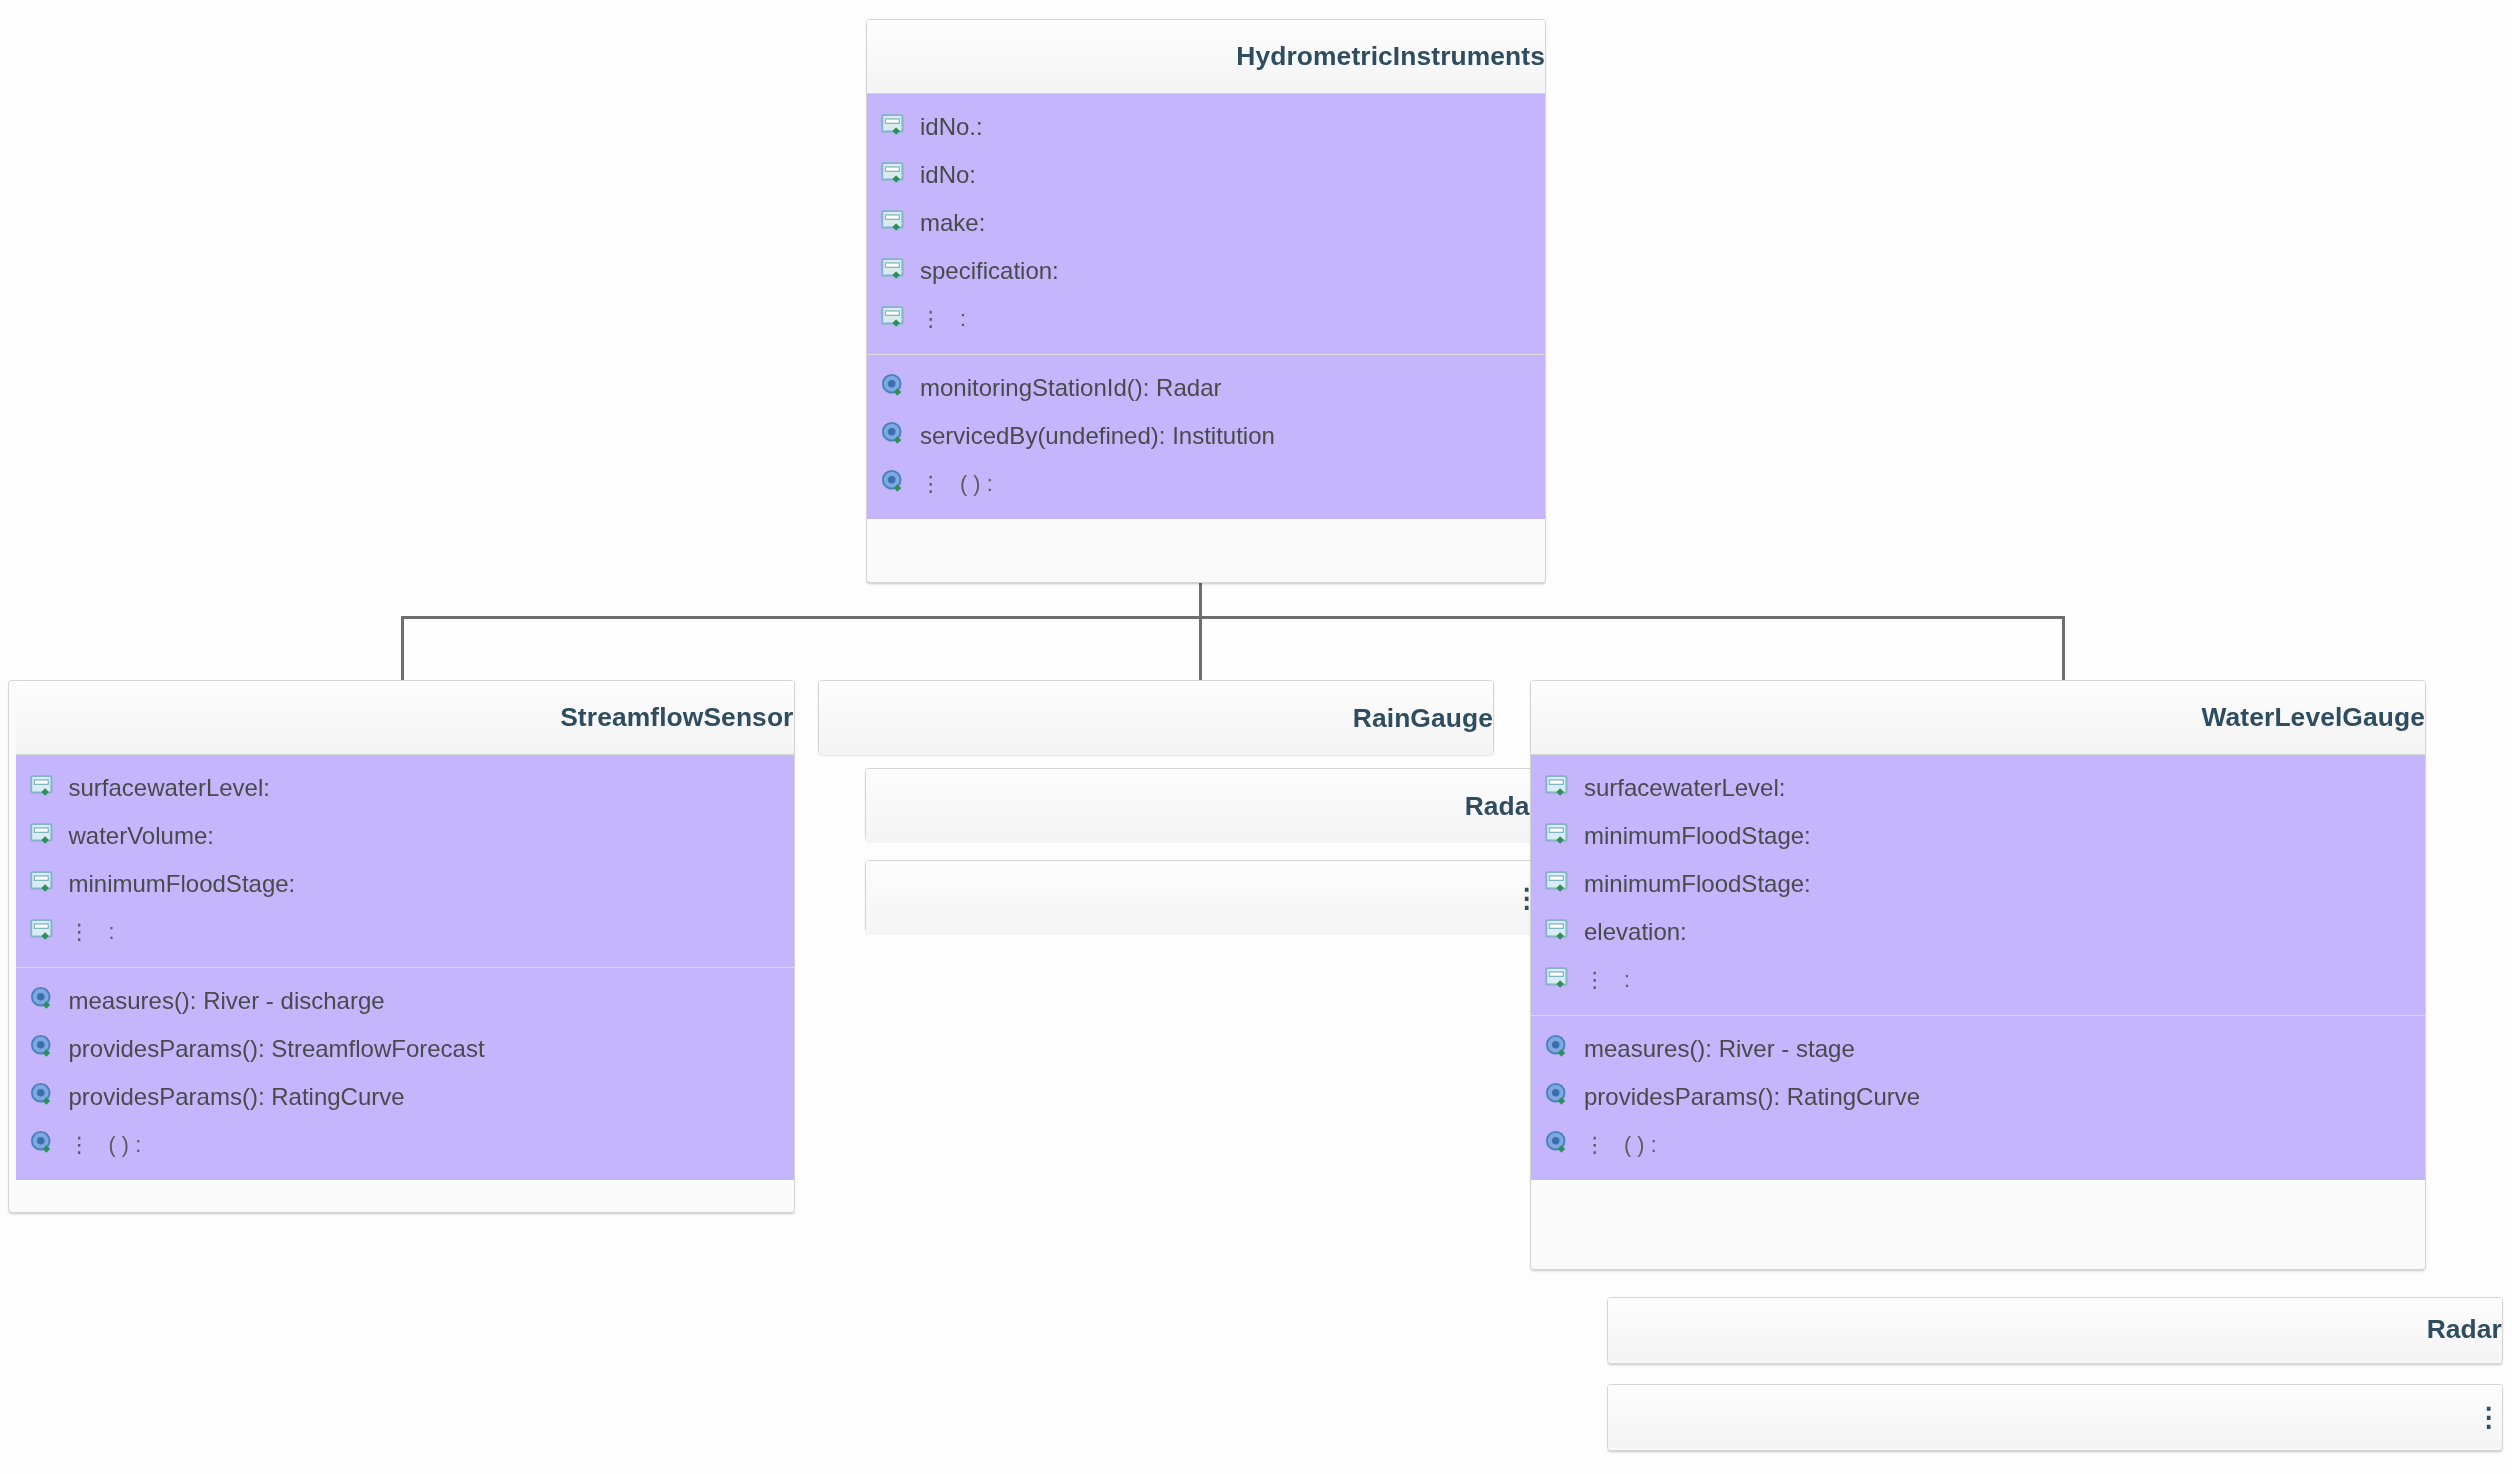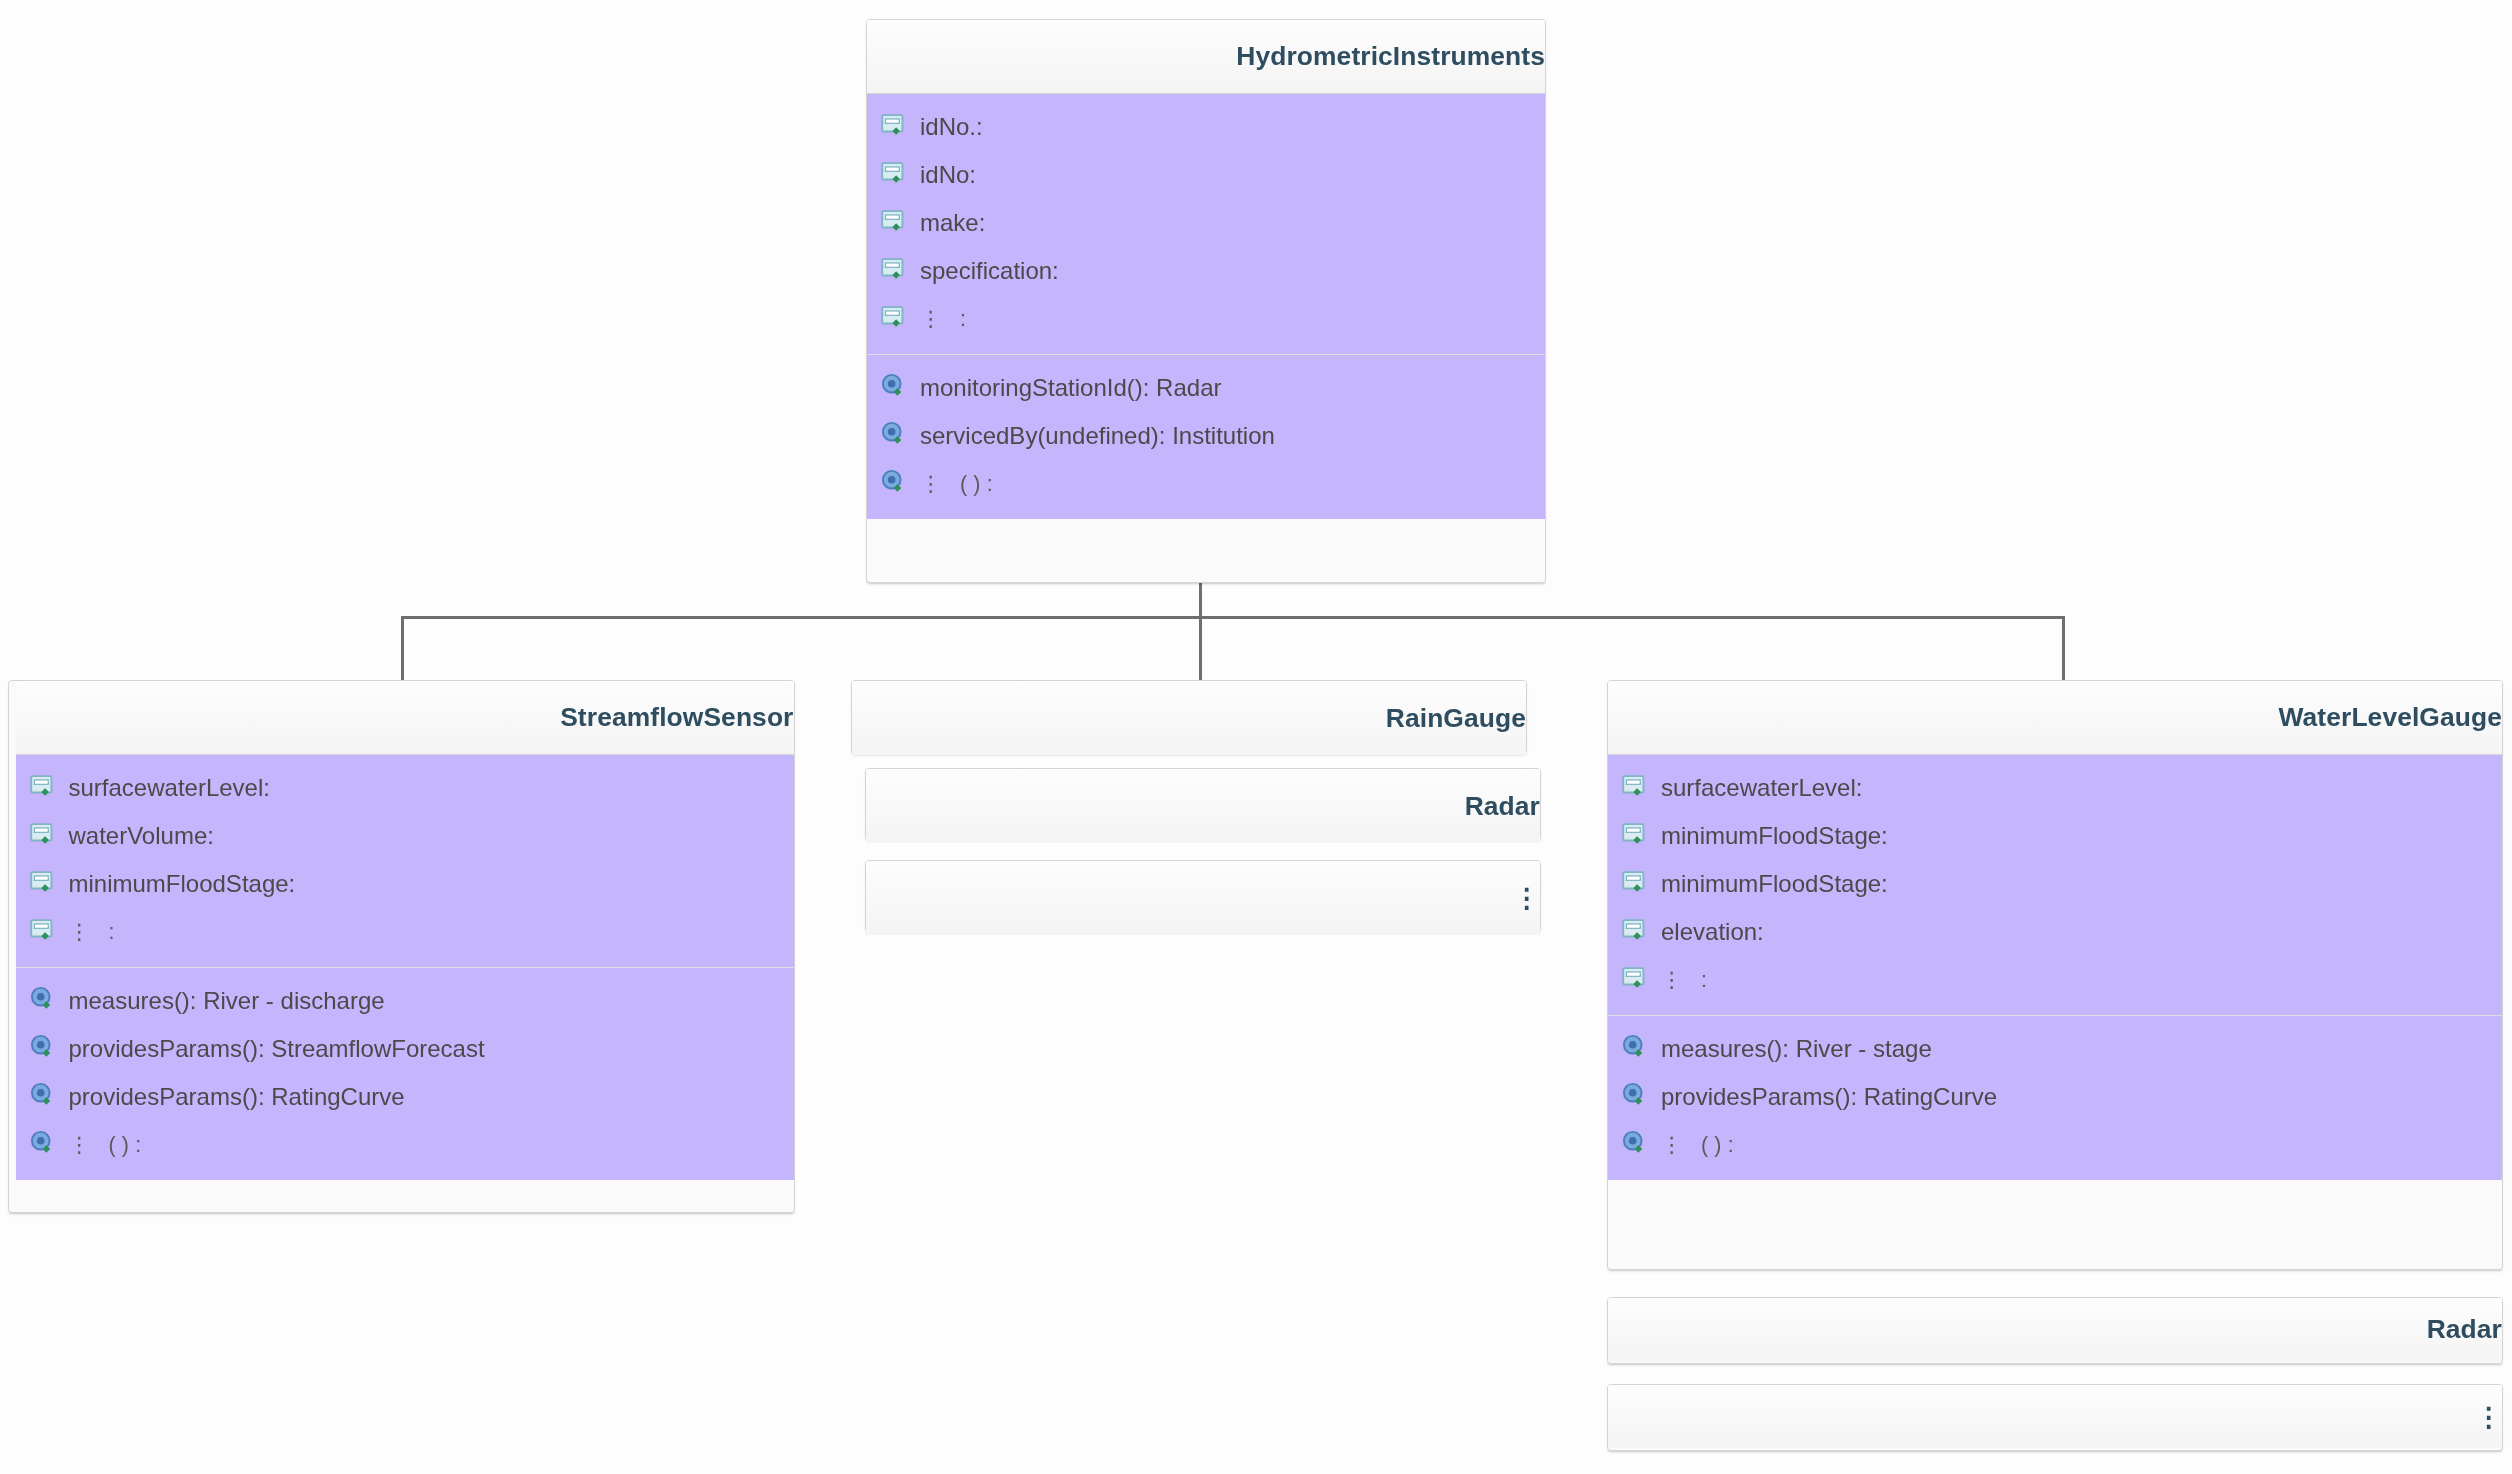--- a/index.html
+++ b/index.html
@@ -293,37 +293,37 @@
               <circle cx="17" cy="17" r="14" fill="#7ca9de" stroke="#4a7fc1" stroke-width="3"></circle>
               <circle cx="17" cy="17" r="6" fill="#3d6fb0"></circle>
               <path d="M26 24 L32 30 L26 36 L20 30 Z" fill="#2f8f5b"></path>
             </svg>
           </span>
           <span class="uml-row-label dots">⋮ ():</span>
         </div>
       </div>
   </div>
 
-  <div class="uml-box" style="left:851px; top:680px; width:676px; height:74px;">
+  <div class="uml-box" style="left:818px; top:680px; width:676px; height:74px;">
     <div class="uml-header solo">
       <span class="uml-title">RainGauge</span>
     </div>
   </div>
   <div class="uml-box" style="left:865px; top:768px; width:676px; height:72px;">
     <div class="uml-header solo">
       <span class="uml-title">Radar</span>
     </div>
   </div>
   <div class="uml-box" style="left:865px; top:860px; width:676px; height:72px;">
     <div class="uml-header solo">
       <span class="uml-title">⋮</span>
     </div>
   </div>
 
-  <div class="uml-box" style="left:1607px; top:680px; width:896px; height:590px;">
+  <div class="uml-box" style="left:1530px; top:680px; width:896px; height:590px;">
     <div class="uml-header">
       <span class="uml-title">WaterLevelGauge</span>
     </div>
     <div class="uml-compartment attrs" id="w-attrs">
         <div class="uml-row">
           <span class="ic">
             <svg viewBox="0 0 46 46">
               <rect x="2" y="5" width="32" height="26" rx="2" fill="#d9ecf2" stroke="#7fb4c4" stroke-width="3"></rect>
               <rect x="7" y="11" width="22" height="7" fill="#ffffff" stroke="#7fb4c4" stroke-width="2"></rect>
               <path d="M24 24 L30 30 L24 36 L18 30 Z" fill="#2f8f5b"></path>

